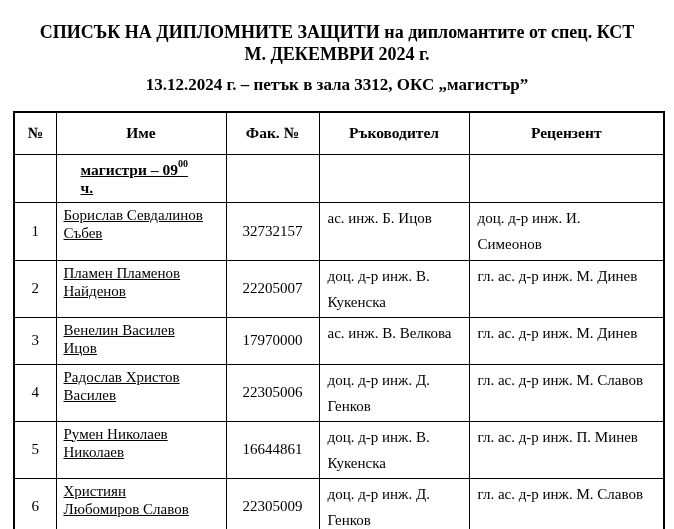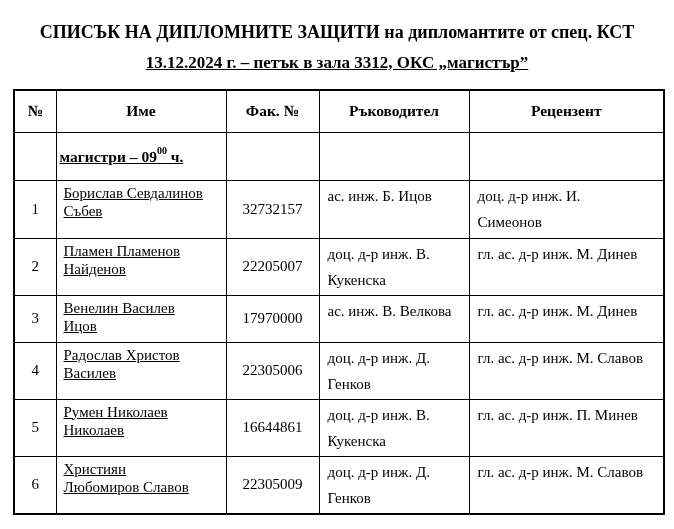--- a/index.html
+++ b/index.html
@@ -11,38 +11,38 @@
   }
   .page { width: 674px; height: 529px; background: #ffffff; margin-top: 12px; }
 
   .title-line1, .title-line2 {
     text-align: center; font-weight: bold; font-size: 18px;
     line-height: 22px; white-space: nowrap;
   }
   .title-line1 { padding-top: 9px; }
   .subtitle {
     margin-top: 9px; text-align: center; font-weight: bold;
-    font-size: 17px; line-height: 22px; white-space: nowrap; text-decoration: underline;
+    font-size: 17px; line-height: 22px; white-space: nowrap;
   }
 
   table.defense {
     border-collapse: collapse; table-layout: fixed;
     width: 650px; margin: 15px 0 0 13px;
     border: 2px solid #000;
   }
   .defense th, .defense td { border: 1px solid #000; overflow: hidden; }
 
   .defense thead tr { height: 42px; }
   .defense th {
     font-size: 15.5px; font-weight: bold;
     text-align: center; vertical-align: middle; padding: 0 2px;
   }
 
   tr.section-row { height: 48px; }
-  td.section-cell { vertical-align: middle; padding: 0 3px; }
+  td.section-cell { vertical-align: middle; padding: 0 24px; }
   .section-text {
     font-weight: bold; font-size: 15.5px; text-decoration: underline;
   }
   .section-text sup { font-size: 10px; position: relative; top: -1px; }
 
   td.c-num, td.c-fak {
     text-align: center; vertical-align: middle; font-size: 15px; padding: 0 2px;
   }
   td.c-name {
     vertical-align: top; padding: 3px 7px 2px 7px;
@@ -59,20 +59,21 @@
   tbody tr:nth-child(5) { height: 55px; }
   tbody tr:nth-child(6) { height: 56px; }
   tbody tr:nth-child(7) { height: 55px; }
 </style>
 </head>
 <body>
 
 <div class="page">
 
   <div class="title-line1">СПИСЪК НА ДИПЛОМНИТЕ ЗАЩИТИ на дипломантите от спец. КСТ</div>
+  <div class="title-line2">М. ДЕКЕМВРИ 2024 г.</div>
   <div class="subtitle">13.12.2024 г. – петък в зала 3312, ОКС „магистър”</div>
 
   <table class="defense">
     <colgroup>
       <col style="width:42px">
         <col style="width:170px">
         <col style="width:93px">
       <col style="width:150px">
         <col style="width:195px">
     </colgroup>

